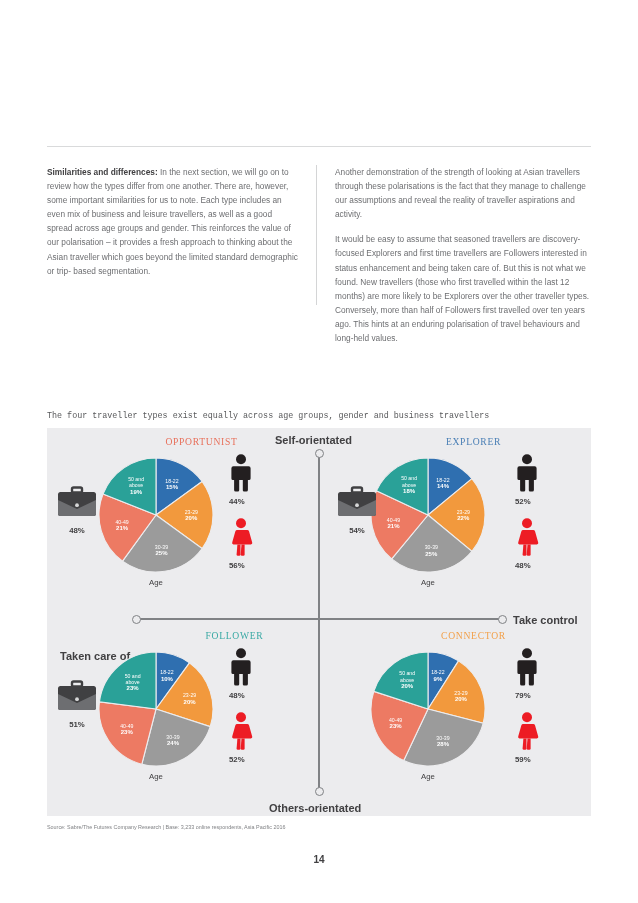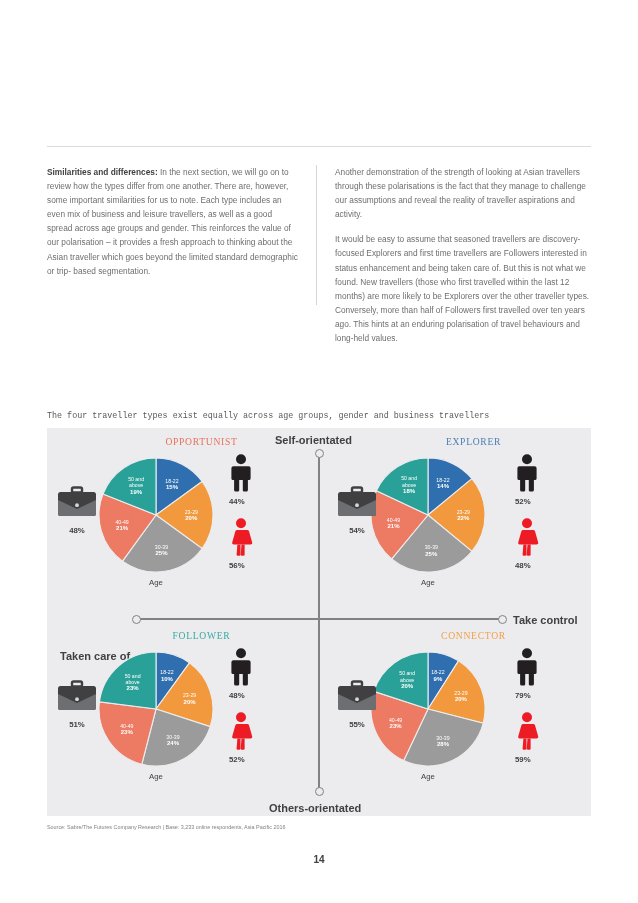--- a/index.html
+++ b/index.html
@@ -111,21 +111,21 @@
   }
   .lbl-self   { left: 228px; top: 6px; }
   .lbl-others { left: 222px; top: 374px; }
   .lbl-taken  { left: 13px;  top: 186px; margin-top: 36px; }
   .lbl-take   { left: 466px; top: 186px; }
 
   
   .quad { position: absolute; width: 309px; height: 194px; }
   .q-tl { left: 0px;   top: 0px; }
   .q-tr { left: 272px; top: 0px; }
-  .q-bl { left: 0px;   top: 194px; }
+  .q-bl { left: 0px;   top: 194px; padding-left: 22px; }
   .q-br { left: 272px; top: 194px; }
 
   .quad-title {
     position: absolute;
     top: 8px;
     width: 100%;
     text-align: center;
     font-family: "Liberation Serif", serif;
     font-size: 9.6px;
     letter-spacing: .7px;
@@ -349,26 +349,20 @@
             <path d="M 59 59 L 34.73 110.58 A 57 57 0 0 1 4.79 41.39 Z" fill="#ed7a63" stroke="#ececee" stroke-width="1.1"></path>
             <path d="M 59 59 L 4.79 41.39 A 57 57 0 0 1 59.00 2.00 Z" fill="#2aa198" stroke="#ececee" stroke-width="1.1"></path>
           </svg>
           <div class="pie-label" style="left: 68.9px; top: 25.1px;"><span>18-22</span><span class="pct">9%</span></div>
           <div class="pie-label" style="left: 91.9px; top: 46px;"><span>23-29</span><span class="pct">20%</span></div>
           <div class="pie-label" style="left: 74px; top: 91px;"><span>30-39</span><span class="pct">28%</span></div>
           <div class="pie-label" style="left: 26.6px; top: 73px;"><span>40-49</span><span class="pct">23%</span></div>
           <div class="pie-label" style="left: 38.2px; top: 30.4px;"><span>50 and<br>above</span><span class="pct">20%</span></div>
         </div>
         <div class="age-caption">Age</div>
-        <div class="brief-wrap" style="left: 14px;"><svg width="40" height="32" viewBox="0 0 40 32">
-            <rect x="15" y="1.5" width="10" height="5" rx="1.6" fill="none" stroke="#404042" stroke-width="2.4"></rect>
-            <rect x="1" y="6" width="38" height="24" rx="2.5" fill="#404042"></rect>
-            <path d="M1 14 L20 23 L39 14 L39 27.5 A2.5 2.5 0 0 1 36.5 30 L3.5 30 A2.5 2.5 0 0 1 1 27.5 Z" fill="#6d6e71"></path>
-            <circle cx="20" cy="19.2" r="1.9" fill="#d6d7d8"></circle>
-          </svg><div class="brief-pct">55%</div></div>
         <div class="gender-wrap right-side"><svg width="24" height="38" viewBox="0 0 24 38">
             <circle cx="12" cy="5.2" r="5" fill="#231f20"></circle>
             <path d="M4.4 12.2 h15.2 a2 2 0 0 1 2 2 v10.2 a1.6 1.6 0 0 1 -1.6 1.6 h-1.1 v10 a1.6 1.6 0 0 1 -1.6 1.6 h-2.2 a1.3 1.3 0 0 1 -1.3 -1.3 v-10.3 h-3.6 v10.3 a1.3 1.3 0 0 1 -1.3 1.3 h-2.2 a1.6 1.6 0 0 1 -1.6 -1.6 v-10 h-1.1 a1.6 1.6 0 0 1 -1.6 -1.6 v-10.2 a2 2 0 0 1 2 -2 z" fill="#231f20"></path>
           </svg><div class="gender-pct">79%</div><svg width="24" height="38" viewBox="0 0 24 38">
             <circle cx="12" cy="5.2" r="5" fill="#ed1c24"></circle>
             <path d="M12 12 h6.2 a2 2 0 0 1 1.9 1.4 l3.1 11.2 a1.4 1.4 0 0 1 -1.3 1.8 h-2.4 l0 0 h-15 a1.4 1.4 0 0 1 -1.3 -1.8 l3.1 -11.2 a2 2 0 0 1 1.9 -1.4 z" fill="#ed1c24"></path>
             <path d="M8.4 26.4 h3.1 v10.1 a1.3 1.3 0 0 1 -1.3 1.3 h-1.4 a1.2 1.2 0 0 1 -1.2 -1.2 z" fill="#ed1c24"></path>
             <path d="M12.5 26.4 h3.1 v10.2 a1.2 1.2 0 0 1 -1.2 1.2 h-1.4 a1.3 1.3 0 0 1 -1.3 -1.3 z" fill="#ed1c24"></path>
           </svg><div class="gender-pct" style="margin-bottom:0">59%</div></div>
       </div>

